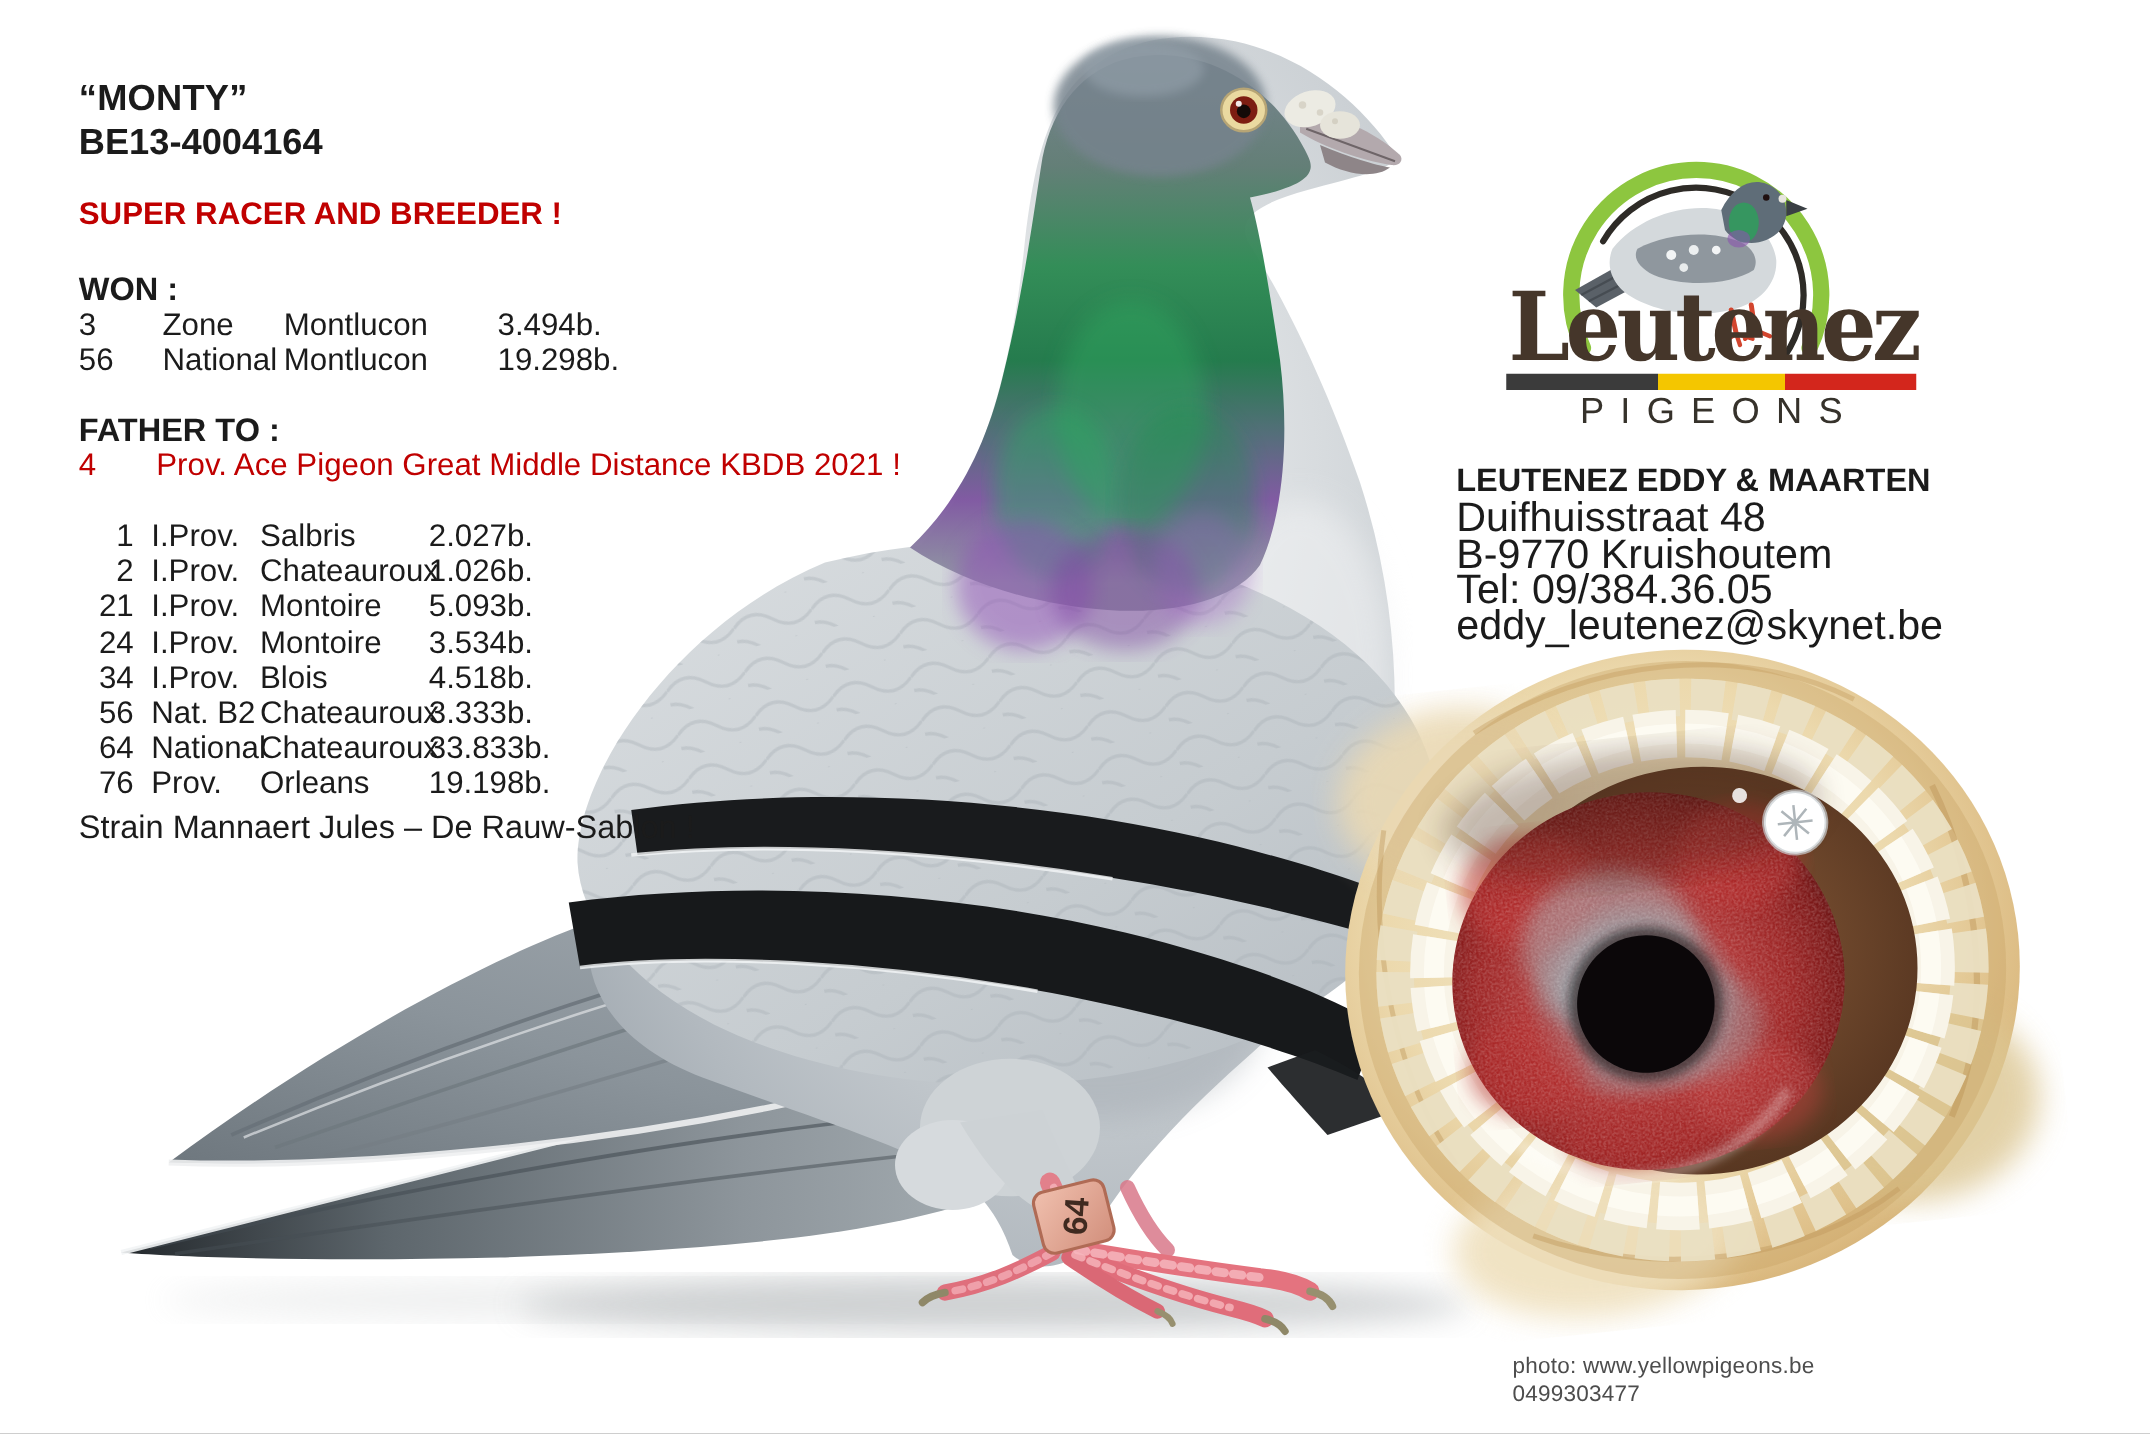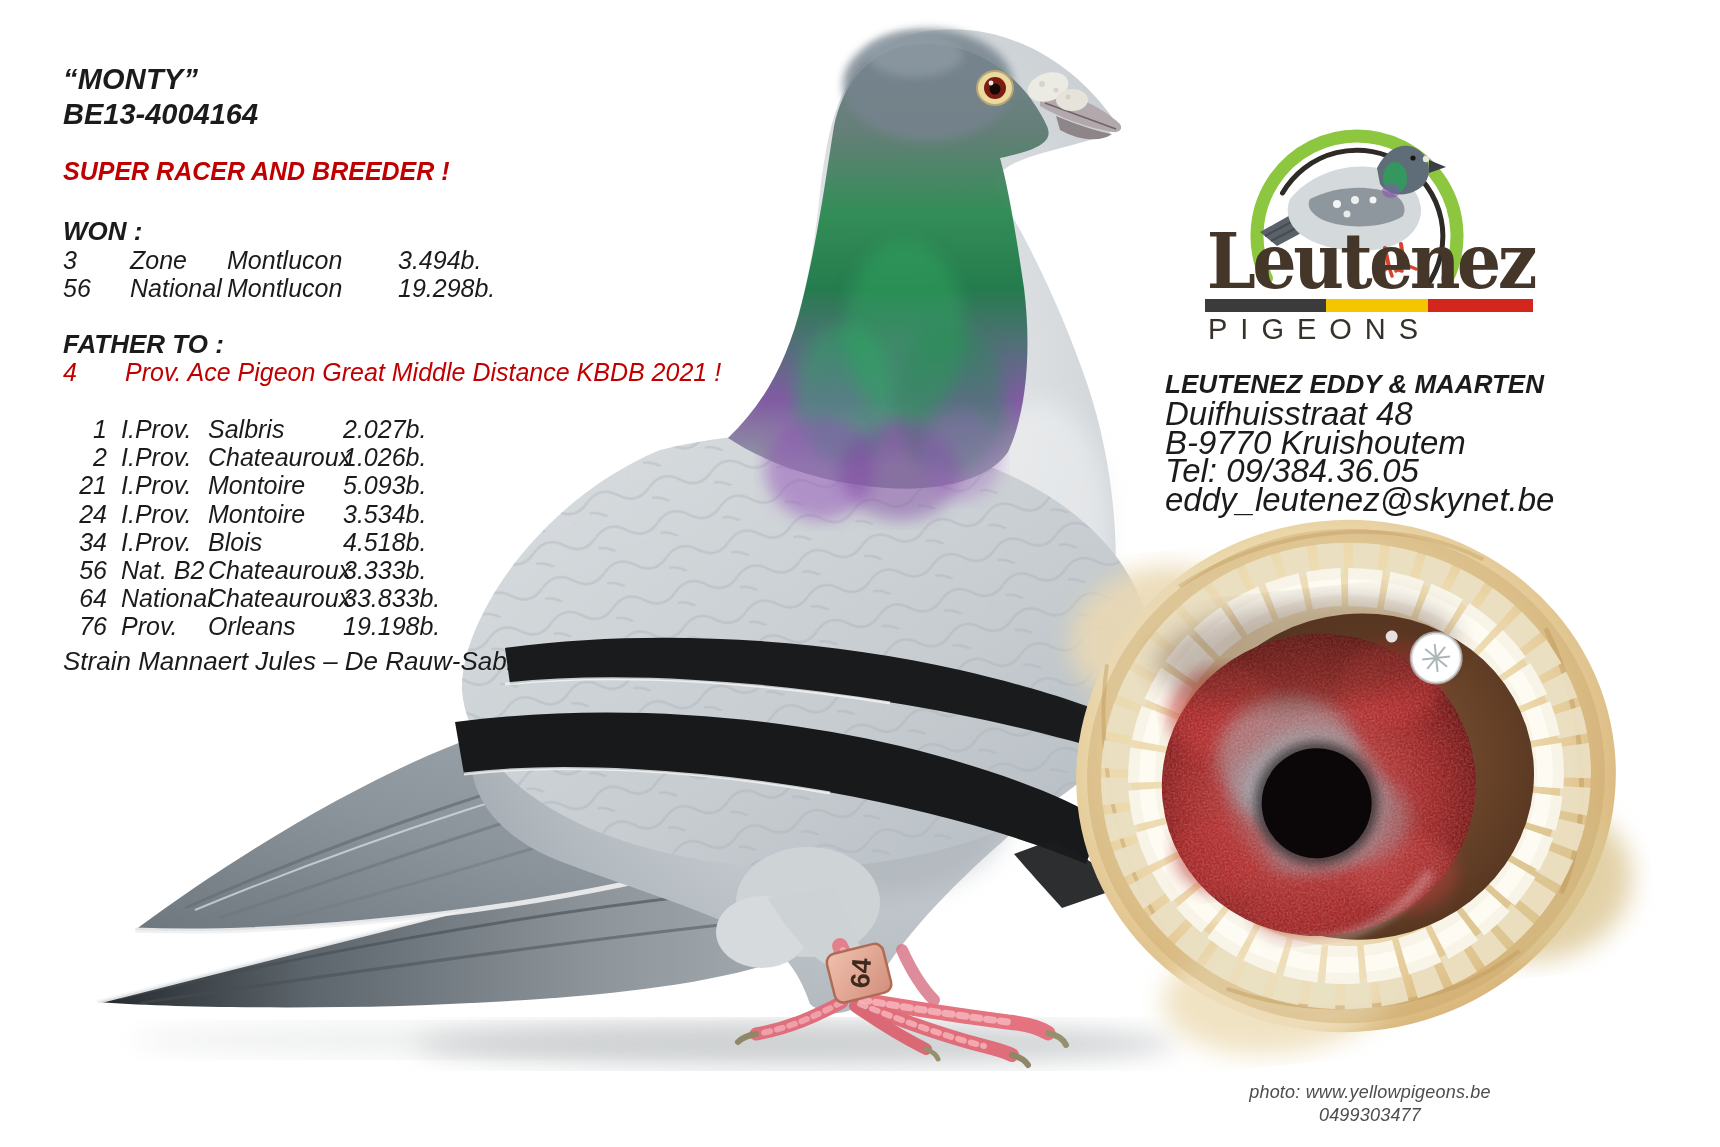--- a/index.html
+++ b/index.html
@@ -25,30 +25,30 @@
   #father-table .level{padding-left:14px;}
   #strain-line{left:63px; top:646px; font-size:26px; line-height:30px;}
   
   #logo-box{left:1085px; top:104px; width:470px; height:250px; z-index:3;}
   #logo-arc-svg{position:absolute; left:0; top:0;}
   #logo-brand{position:absolute; left:108px; top:118px; width:346px; text-align:center;
      font-family:"DejaVu Serif", serif; font-weight:bold; font-size:76px; line-height:80px;
      color:#45362a; letter-spacing:-4px; transform:scaleX(.92); transform-origin:center;}
   #logo-flag{position:absolute; left:120px; top:195px; width:328px; height:13px;
      background:linear-gradient(to right,#3b3b3b 0 37%,#f4c600 37% 68%,#d3261c 68% 100%);}
-  #logo-word{position:absolute; left:110px; top:209px; width:348px; 
+  #logo-word{position:absolute; left:110px; top:209px; width:348px; text-align:center;
      font-size:29px; line-height:32px; letter-spacing:13px; text-indent:13px; color:#36322b; font-weight:400;}
   #contact-box{left:1165px; top:369px; width:410px; text-align:left; z-index:3;}
   #contact-name{font-size:26px; font-weight:bold; line-height:30px; margin-bottom:1px;}
   .contact-line{font-size:33px; line-height:28.6px;}
-  #credit-box{left:1210px; top:1081px; width:320px; text-align:center; color:#4d4d4d; z-index:3;}
+  #credit-box{left:1210px; top:1081px; width:320px; color:#4d4d4d; z-index:3;}
   .credit-line{font-size:18px; line-height:23px; letter-spacing:.2px;}
   
   #art{position:absolute; left:0; top:0; z-index:1; pointer-events:none;}
-  .txt{z-index:4;font-style:italic;}
+  .txt{z-index:4;}
 </style>
 </head>
 <body>
 
 <div id="poster">
 
   <svg id="art" width="1720" height="1147" viewBox="0 0 1720 1147">
     <defs>
       <radialGradient id="bodyGrad" cx="62%" cy="35%" r="78%">
         <stop offset="0" stop-color="#eef0f1"></stop>

